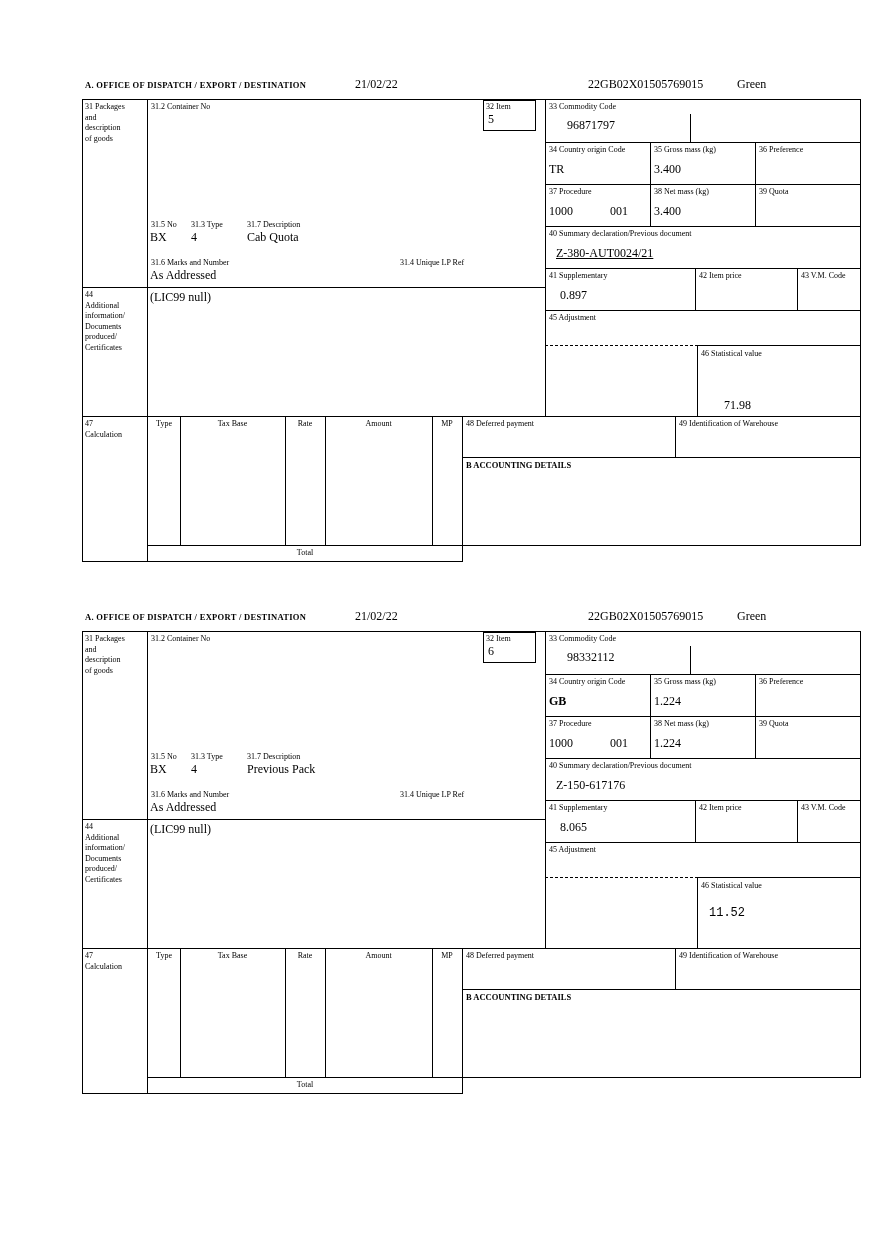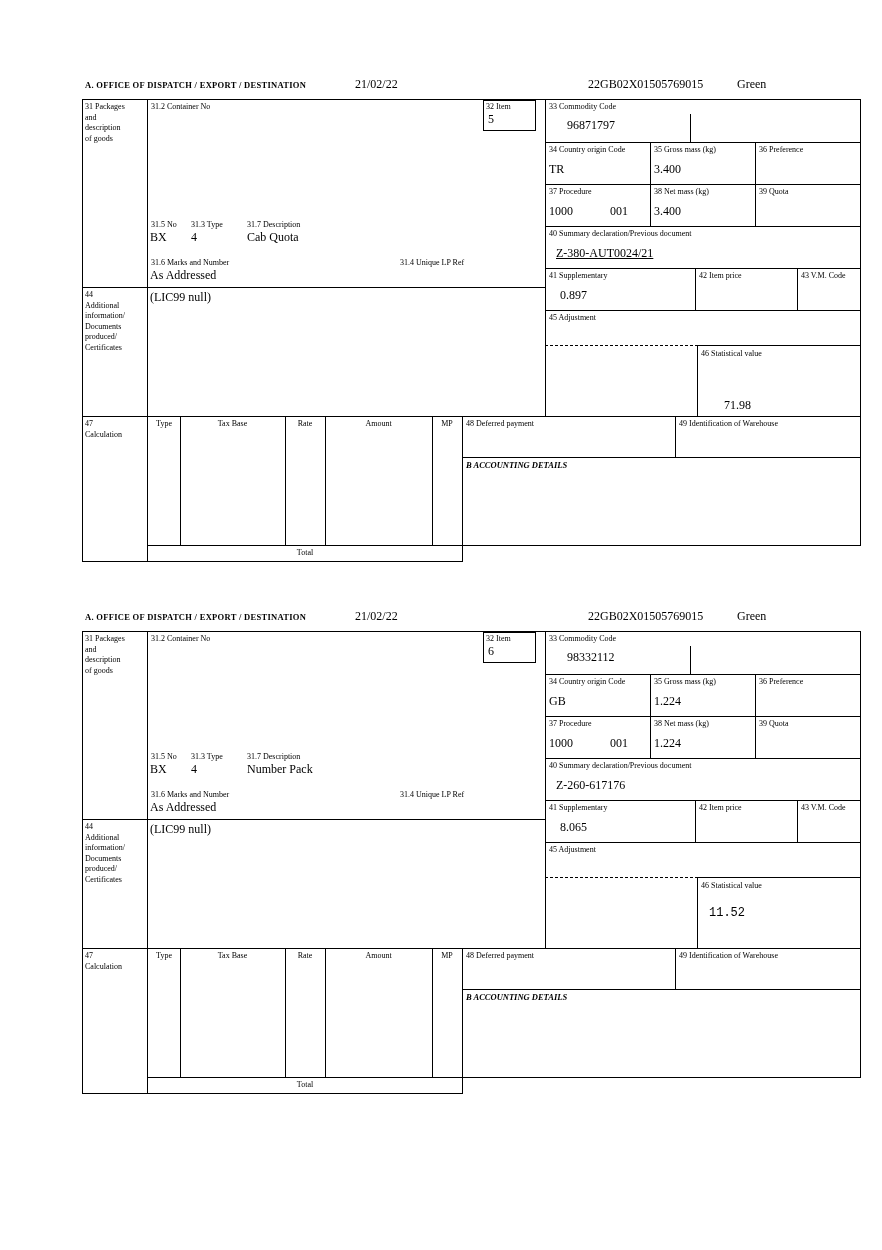--- a/index.html
+++ b/index.html
@@ -9,21 +9,21 @@
   #sections .section:nth-child(1) { top:78px; }
   #sections .section:nth-child(2) { top:610px; }
   .box  { position:absolute; border:1px solid #000; }
   .lbl  { position:absolute; font-size:8px; line-height:10.5px; white-space:pre-line; }
   .val  { position:absolute; font-size:12px; line-height:13px; white-space:pre; }
   .hdr  { position:absolute; font-size:8.5px; font-weight:bold; letter-spacing:.3px; }
   .vline{ position:absolute; width:1px; background:#000; }
   .hline{ position:absolute; height:1px; background:#000; }
   .dash { position:absolute; border:1px dashed #000; border-right:none; }
   .center { text-align:center; }
-  .bold { font-weight:bold;font-style:italic; }
+  .bold { font-weight:bold; }
 </style>
 </head>
 <body>
 
 <div id="sections">
   <div class="section">
 
     <span class="hdr" style="left:85px;top:2px;">A.  OFFICE OF DISPATCH / EXPORT / DESTINATION</span>
     <span class="val" style="left:355px;top:0px;">21/02/22</span>
     <span class="val" style="left:588px;top:0px;">22GB02X01505769015</span>
@@ -156,56 +156,56 @@
 
     <div class="box" style="left:483px;top:22px;width:53px;height:31px;"></div>
     <span class="lbl" style="left:486px;top:24px;">32 Item</span>
     <span class="val" style="left:488px;top:35px;">6</span>
 
     <span class="lbl" style="left:151px;top:142px;">31.5 No</span>
     <span class="lbl" style="left:191px;top:142px;">31.3 Type</span>
     <span class="lbl" style="left:247px;top:142px;">31.7 Description</span>
     <span class="val" style="left:150px;top:153px;">BX</span>
     <span class="val" style="left:191px;top:153px;">4</span>
-    <span class="val" style="left:247px;top:153px;">Number Pack</span>
+    <span class="val" style="left:247px;top:153px;">Previous Pack</span>
 
     <span class="lbl" style="left:151px;top:180px;">31.6 Marks and Number</span>
     <span class="lbl" style="left:400px;top:180px;">31.4 Unique LP Ref</span>
     <span class="val" style="left:150px;top:191px;">As Addressed</span>
 
     <div class="box" style="left:147px;top:209px;width:399px;height:130px;"></div>
     <span class="val" style="left:150px;top:213px;">(LIC99 null)</span>
 
     <div class="box" style="left:545px;top:21px;width:316px;height:44px;"></div>
     <span class="lbl" style="left:549px;top:24px;">33 Commodity Code</span>
     <span class="val" style="left:567px;top:41px;">98332112</span>
     <div class="vline" style="left:690px;top:36px;height:28px;"></div>
 
     <div class="box" style="left:545px;top:64px;width:106px;height:43px;"></div>
     <span class="lbl" style="left:549px;top:67px;">34 Country origin Code</span>
-    <span class="val" style="left:549px;top:85px;">GB</span>
+    <span class="val" style="left:549px;top:85px;font-weight:bold;">GB</span>
     <div class="box" style="left:650px;top:64px;width:106px;height:43px;"></div>
     <span class="lbl" style="left:654px;top:67px;">35 Gross mass (kg)</span>
     <span class="val" style="left:654px;top:85px;">1.224</span>
     <div class="box" style="left:755px;top:64px;width:106px;height:43px;"></div>
     <span class="lbl" style="left:759px;top:67px;">36 Preference</span>
 
     <div class="box" style="left:545px;top:106px;width:106px;height:43px;"></div>
     <span class="lbl" style="left:549px;top:109px;">37 Procedure</span>
     <span class="val" style="left:549px;top:127px;">1000</span>
     <span class="val" style="left:610px;top:127px;">001</span>
     <div class="box" style="left:650px;top:106px;width:106px;height:43px;"></div>
     <span class="lbl" style="left:654px;top:109px;">38 Net mass (kg)</span>
     <span class="val" style="left:654px;top:127px;">1.224</span>
     <div class="box" style="left:755px;top:106px;width:106px;height:43px;"></div>
     <span class="lbl" style="left:759px;top:109px;">39 Quota</span>
 
     <div class="box" style="left:545px;top:148px;width:316px;height:43px;"></div>
     <span class="lbl" style="left:549px;top:151px;">40 Summary declaration/Previous document</span>
-    <span class="val" style="left:556px;top:169px;">Z-260-617176</span>
+    <span class="val" style="left:556px;top:169px;">Z-150-617176</span>
 
     <div class="box" style="left:545px;top:190px;width:151px;height:43px;"></div>
     <span class="lbl" style="left:549px;top:193px;">41 Supplementary</span>
     <span class="val" style="left:560px;top:211px;">8.065</span>
     <div class="box" style="left:695px;top:190px;width:103px;height:43px;"></div>
     <span class="lbl" style="left:699px;top:193px;">42 Item price</span>
     <div class="box" style="left:797px;top:190px;width:64px;height:43px;"></div>
     <span class="lbl" style="left:801px;top:193px;">43 V.M. Code</span>
 
     <div class="box" style="left:545px;top:232px;width:316px;height:36px;border-bottom:none;"></div>

